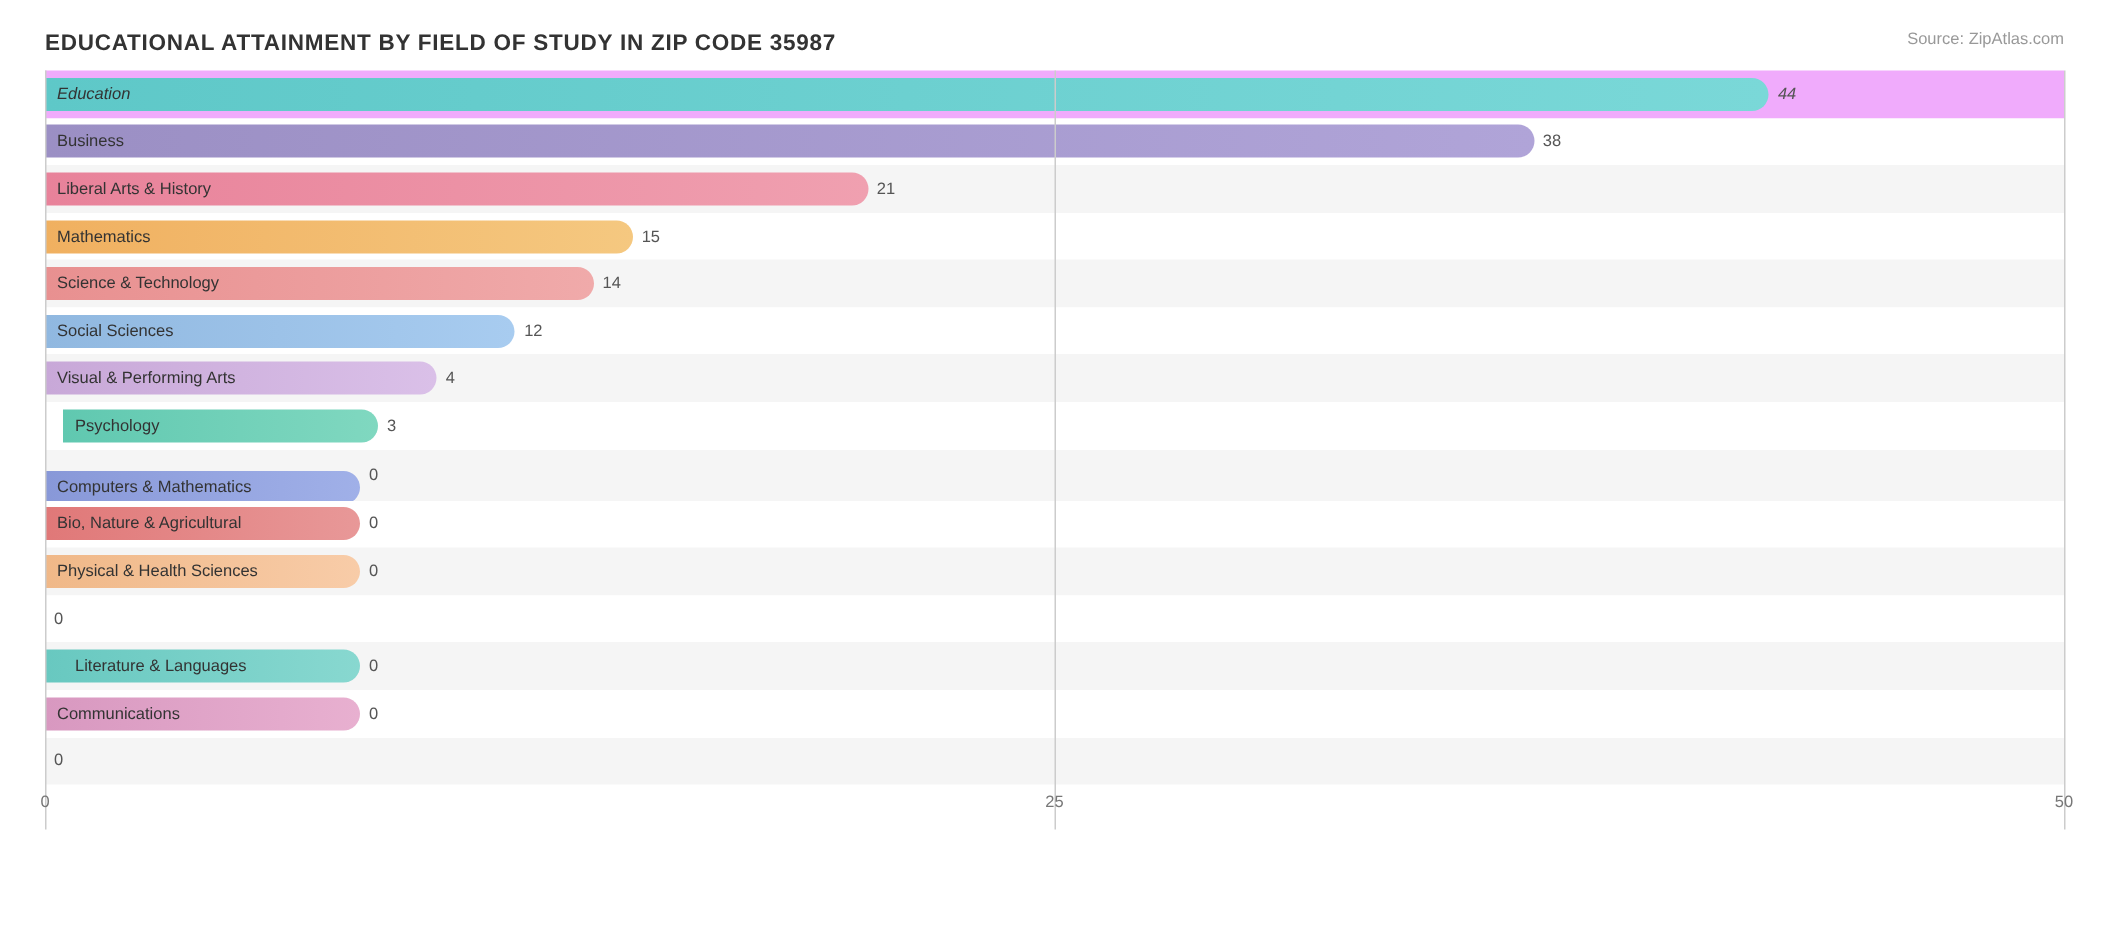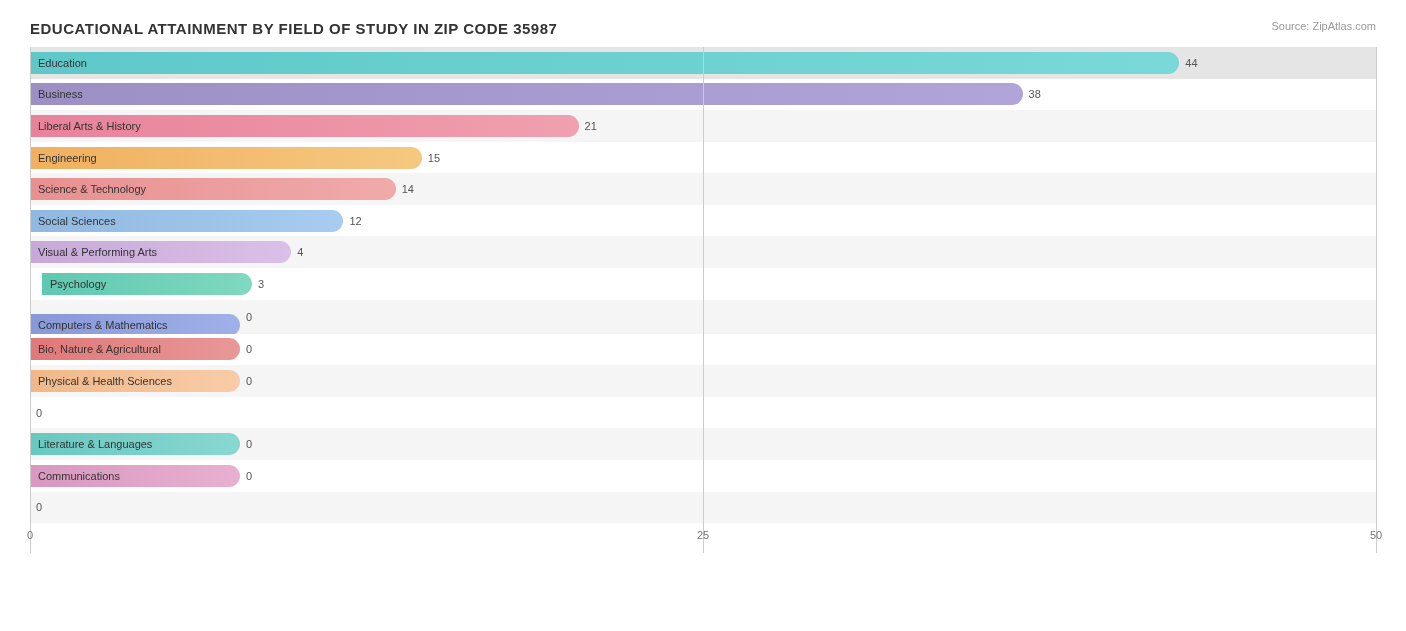--- a/index.html
+++ b/index.html
@@ -62,21 +62,21 @@
   </style>
 </head>
 <body>
 
 <div class="chart-container">
   <div class="chart-title">EDUCATIONAL ATTAINMENT BY FIELD OF STUDY IN ZIP CODE 35987</div>
   <div class="chart-source">Source: ZipAtlas.com</div>
   <div class="chart-area" id="chart-area">
 
   <div class="bars-section" style="position: absolute;">
-        <div class="bar-row" style="background: #e5e5e5;">
+        <div class="bar-row" style="background: #f0abfc; font-style: italic;">
           <div style="display: flex; align-items: center; width: 100%; height: 100%; padding: 0px;">
             <div style="display: inline-flex; align-items: center; height: 22px; border-radius: 0px 12px 12px 0px; background: linear-gradient(90deg, rgb(94, 200, 200), rgb(122, 216, 216)); padding-left: 8px; padding-right: 10px; font-size: 11px; color: rgb(51, 51, 51); font-weight: 500; white-space: nowrap; position: relative; min-width: 210px; width: calc(88% - 35.2px); max-width: calc(100% - 40px);">
               <span style="flex: 0 0 auto;">Education</span>
             </div>
             <span style="margin-left: 6px; font-size: 11px; color: rgb(85, 85, 85); white-space: nowrap; flex-shrink: 0;">44</span>
           </div>
         </div>
         <div class="bar-row" style="background: rgb(255, 255, 255);">
           <div style="display: flex; align-items: center; width: 100%; height: 100%; padding: 0px;">
             <div style="display: inline-flex; align-items: center; height: 22px; border-radius: 0px 12px 12px 0px; background: linear-gradient(90deg, rgb(155, 143, 196), rgb(176, 164, 216)); padding-left: 8px; padding-right: 10px; font-size: 11px; color: rgb(51, 51, 51); font-weight: 500; white-space: nowrap; position: relative; min-width: 210px; width: calc(76% - 30.4px); max-width: calc(100% - 40px);">
@@ -89,21 +89,21 @@
           <div style="display: flex; align-items: center; width: 100%; height: 100%; padding: 0px;">
             <div style="display: inline-flex; align-items: center; height: 22px; border-radius: 0px 12px 12px 0px; background: linear-gradient(90deg, rgb(232, 130, 154), rgb(240, 160, 176)); padding-left: 8px; padding-right: 10px; font-size: 11px; color: rgb(51, 51, 51); font-weight: 500; white-space: nowrap; position: relative; min-width: 210px; width: calc(42% - 16.8px); max-width: calc(100% - 40px);">
               <span style="flex: 0 0 auto;">Liberal Arts &amp; History</span>
             </div>
             <span style="margin-left: 6px; font-size: 11px; color: rgb(85, 85, 85); white-space: nowrap; flex-shrink: 0;">21</span>
           </div>
         </div>
         <div class="bar-row" style="background: rgb(255, 255, 255);">
           <div style="display: flex; align-items: center; width: 100%; height: 100%; padding: 0px;">
             <div style="display: inline-flex; align-items: center; height: 22px; border-radius: 0px 12px 12px 0px; background: linear-gradient(90deg, rgb(240, 176, 96), rgb(245, 200, 128)); padding-left: 8px; padding-right: 10px; font-size: 11px; color: rgb(51, 51, 51); font-weight: 500; white-space: nowrap; position: relative; min-width: 210px; width: calc(30% - 12px); max-width: calc(100% - 40px);">
-              <span style="flex: 0 0 auto;">Engineering</span>
+              <span style="flex: 0 0 auto;">Mathematics</span>
             </div>
             <span style="margin-left: 6px; font-size: 11px; color: rgb(85, 85, 85); white-space: nowrap; flex-shrink: 0;">15</span>
           </div>
         </div>
         <div class="bar-row" style="background: rgb(245, 245, 245);">
           <div style="display: flex; align-items: center; width: 100%; height: 100%; padding: 0px;">
             <div style="display: inline-flex; align-items: center; height: 22px; border-radius: 0px 12px 12px 0px; background: linear-gradient(90deg, rgb(232, 144, 144), rgb(240, 170, 170)); padding-left: 8px; padding-right: 10px; font-size: 11px; color: rgb(51, 51, 51); font-weight: 500; white-space: nowrap; position: relative; min-width: 210px; width: calc(28% - 11.2px); max-width: calc(100% - 40px);">
               <span style="flex: 0 0 auto;">Science &amp; Technology</span>
             </div>
             <span style="margin-left: 6px; font-size: 11px; color: rgb(85, 85, 85); white-space: nowrap; flex-shrink: 0;">14</span>
@@ -157,21 +157,21 @@
             <span style="margin-left: 6px; font-size: 11px; color: rgb(85, 85, 85); white-space: nowrap; flex-shrink: 0;">0</span>
           </div>
         </div>
         <div class="bar-row" style="background: rgb(255, 255, 255);">
           <div style="display: flex; align-items: center; width: 100%; height: 100%; padding: 0px;">
             <span style="margin-left: 6px; font-size: 11px; color: rgb(85, 85, 85); white-space: nowrap; flex-shrink: 0;">0</span>
           </div>
         </div>
         <div class="bar-row" style="background: rgb(245, 245, 245);">
           <div style="display: flex; align-items: center; width: 100%; height: 100%; padding: 0px;">
-            <div style="display: inline-flex; align-items: center; height: 22px; border-radius: 0px 12px 12px 0px; background: linear-gradient(90deg, rgb(104, 200, 192), rgb(136, 216, 208)); padding-left: 8px; padding-right: 10px; font-size: 11px; color: rgb(51, 51, 51); font-weight: 500; white-space: nowrap; position: relative; min-width: 180px; width: 210px; max-width: calc(100% - 40px);">
+            <div style="display: inline-flex; align-items: center; height: 22px; border-radius: 0px 12px 12px 0px; background: linear-gradient(90deg, rgb(104, 200, 192), rgb(136, 216, 208)); padding-left: 20px; padding-right: 10px; font-size: 11px; color: rgb(51, 51, 51); font-weight: 500; white-space: nowrap; position: relative; min-width: 180px; width: 210px; max-width: calc(100% - 40px);">
               <span style="flex: 0 0 auto;">Literature &amp; Languages</span>
             </div>
             <span style="margin-left: 6px; font-size: 11px; color: rgb(85, 85, 85); white-space: nowrap; flex-shrink: 0;">0</span>
           </div>
         </div>
         <div class="bar-row" style="background: rgb(255, 255, 255);">
           <div style="display: flex; align-items: center; width: 100%; height: 100%; padding: 0px;">
             <div style="display: inline-flex; align-items: center; height: 22px; border-radius: 0px 12px 12px 0px; background: linear-gradient(90deg, rgb(216, 152, 192), rgb(232, 176, 208)); padding-left: 8px; padding-right: 10px; font-size: 11px; color: rgb(51, 51, 51); font-weight: 500; white-space: nowrap; position: relative; min-width: 180px; width: 210px; max-width: calc(100% - 40px);">
               <span style="flex: 0 0 auto;">Communications</span>
             </div>

